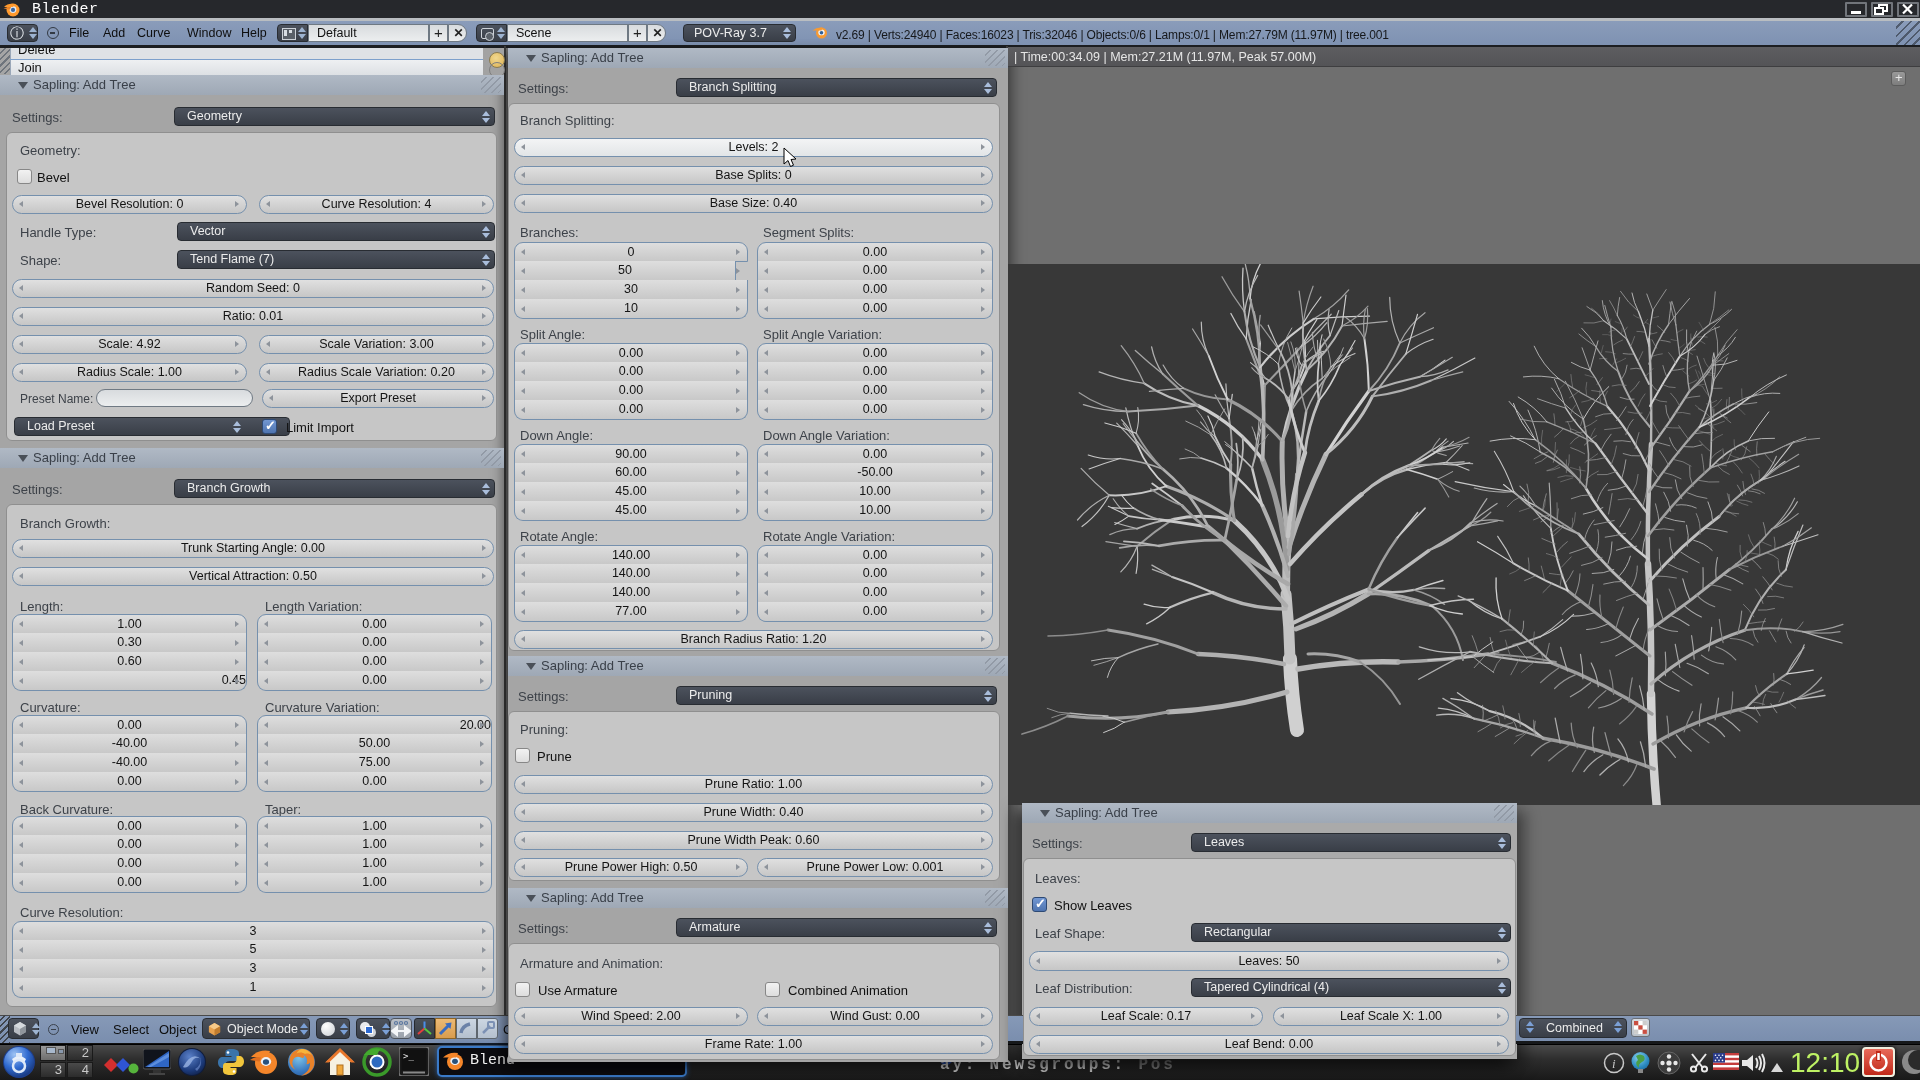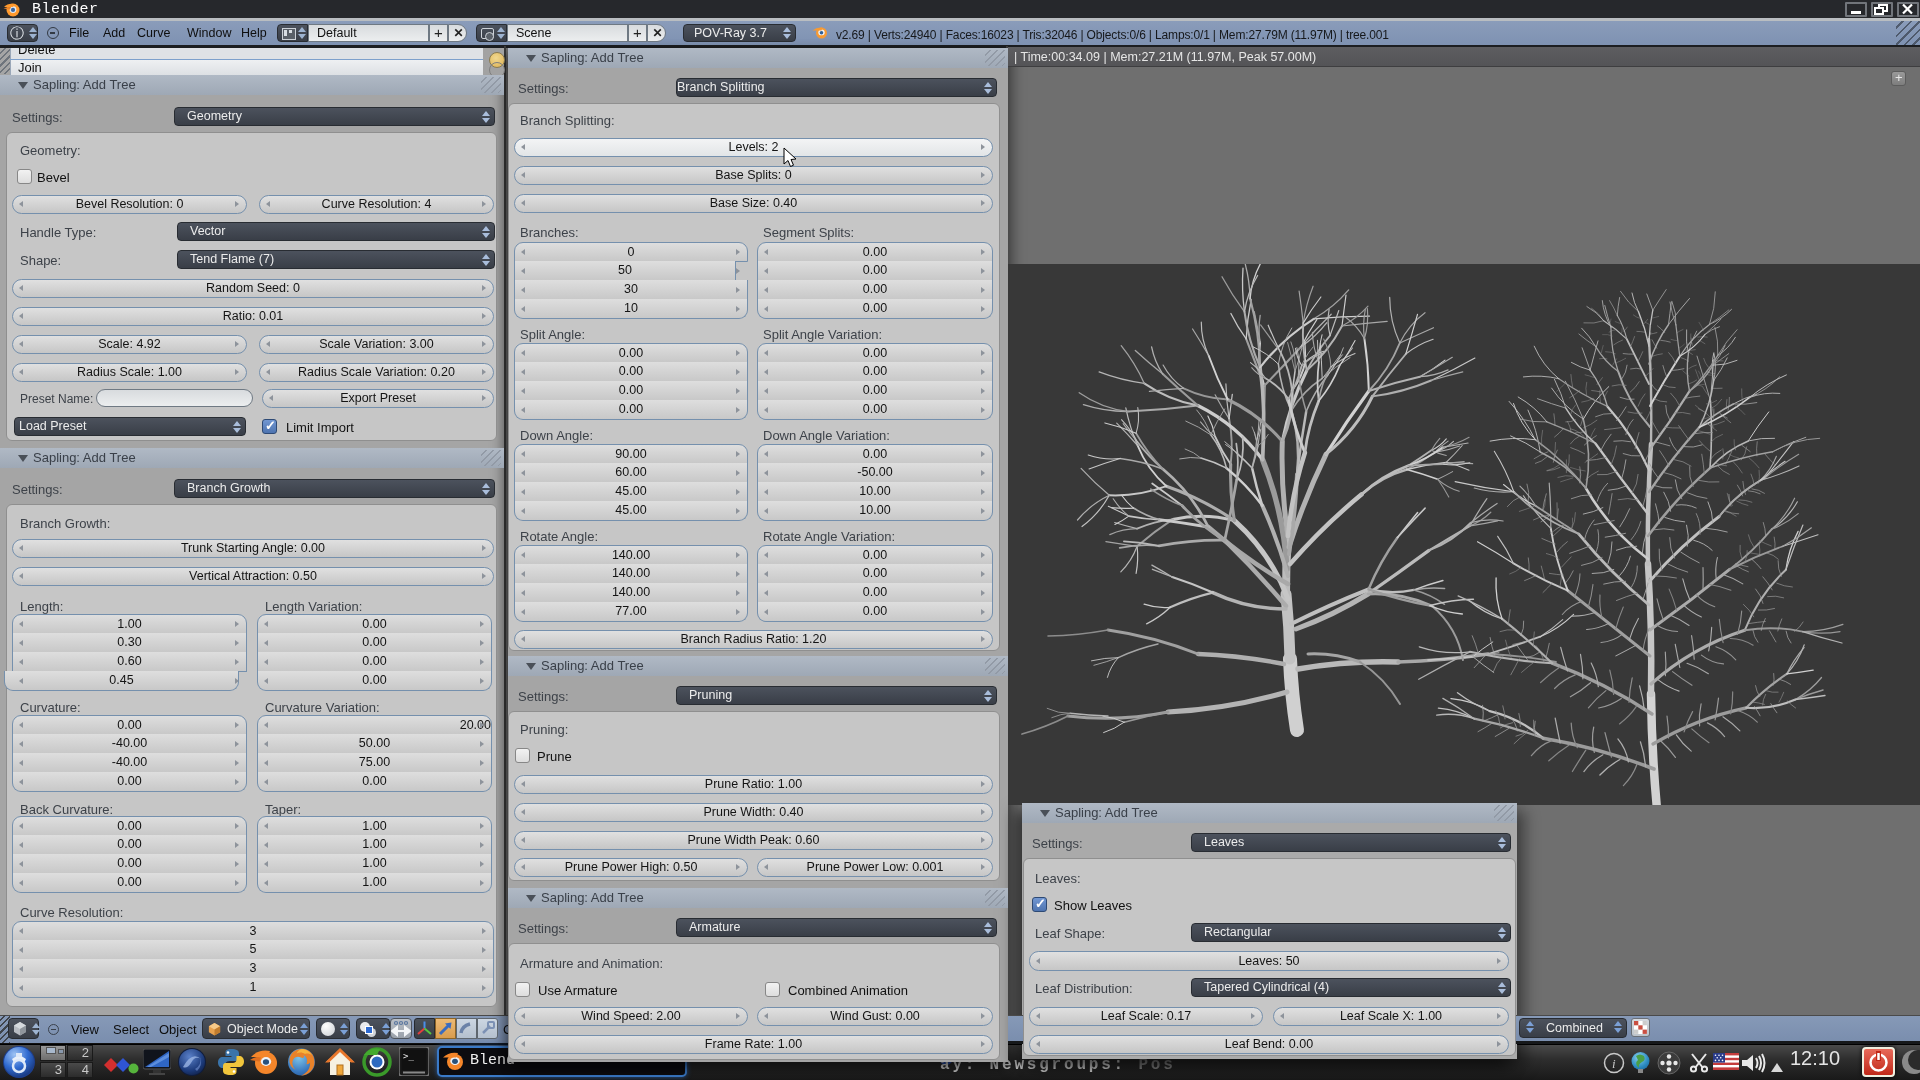--- a/index.html
+++ b/index.html
@@ -173,21 +173,21 @@
     <div class="arrL" style="z-index: 3; left: 19px; top: 369px; width: 0px; height: 0px;"></div>
     <div class="arrR" style="z-index: 3; left: 235px; top: 369px; width: 0px; height: 0px;"></div>
     <div class="pill" style="z-index: 3; left: 259px; top: 363px; width: 235px; height: 19px; line-height: 17px;">Radius Scale Variation: 0.20</div>
     <div class="arrL" style="z-index: 3; left: 266px; top: 369px; width: 0px; height: 0px;"></div>
     <div class="arrR" style="z-index: 3; left: 482px; top: 369px; width: 0px; height: 0px;"></div>
     <div class="lbl" style="z-index: 3; left: 20px; top: 392px; font-size: 12px;">Preset Name:</div>
     <div class="fld" style="z-index: 3; left: 96px; top: 389px; width: 157px; height: 18px;"></div>
     <div class="pill" style="z-index: 3; left: 262px; top: 389px; width: 232px; height: 19px; line-height: 17px;">Export Preset</div>
     <div class="arrL" style="z-index: 3; left: 269px; top: 395px; width: 0px; height: 0px;"></div>
     <div class="arrR" style="z-index: 3; left: 482px; top: 395px; width: 0px; height: 0px;"></div>
-    <div class="drk" style="z-index: 3; left: 14px; top: 417px; width: 232px; height: 19px; line-height: 17px; padding-left: 4px;">Load Preset</div>
+    <div class="drk" style="z-index: 3; left: 14px; top: 417px; width: 276px; height: 19px; line-height: 17px; padding-left: 12px;">Load Preset</div>
     <div style="z-index: 3; left: 233px; top: 420.5px; width: 0px; height: 0px; border-left: 4px solid transparent; border-right: 4px solid transparent; border-bottom: 5px solid rgb(169, 189, 219);"></div>
     <div style="z-index: 3; left: 233px; top: 427.5px; width: 0px; height: 0px; border-left: 4px solid transparent; border-right: 4px solid transparent; border-top: 5px solid rgb(169, 189, 219);"></div>
     <div class="chk on" style="z-index: 3; left: 262px; top: 419px; width: 15px; height: 15px;">
       <span style="position:absolute;left:2px;top:-2px;color:#fff;font-size:13px;font-weight:bold;">✓</span>
     </div>
     <div class="lbl" style="z-index: 3; left: 286px; top: 420px; color: rgb(17, 17, 17);">Limit Import</div>
     <div class="hdrbar" style="z-index: 3; left: 0px; top: 448px; width: 504px; height: 20px;">
       <span style="position:absolute;left:18px;top:3px;width:0;height:0;border-left:5px solid transparent;border-right:5px solid transparent;border-top:7px solid #4a5058;margin-top:4px;"></span>
       <span style="position:absolute;left:33px;top:2px;">Sapling: Add Tree</span>
       <div style="position: absolute; right: 3px; top: 2px; width: 20px; height: 16px; background: repeating-linear-gradient(135deg, transparent 0px, transparent 3.5px, rgb(146, 154, 166) 3.5px, rgb(146, 154, 166) 4.8px);"></div>
@@ -208,21 +208,21 @@
     <div class="lbl" style="z-index: 3; left: 265px; top: 599px;">Length Variation:</div>
     <div class="stkrow" style="z-index: 3; left: 12px; top: 614px; width: 235px; height: 20px; line-height: 18px; border-top: 1px solid rgb(117, 144, 173); border-top-left-radius: 9px; border-top-right-radius: 9px;">1.00</div>
     <div class="arrL" style="z-index: 3; left: 19px; top: 620.5px; width: 0px; height: 0px;"></div>
     <div class="arrR" style="z-index: 3; left: 235px; top: 620.5px; width: 0px; height: 0px;"></div>
     <div class="stkrow" style="z-index: 3; left: 12px; top: 633px; width: 235px; height: 20px; line-height: 18px;">0.30</div>
     <div class="arrL" style="z-index: 3; left: 19px; top: 639.5px; width: 0px; height: 0px;"></div>
     <div class="arrR" style="z-index: 3; left: 235px; top: 639.5px; width: 0px; height: 0px;"></div>
     <div class="stkrow" style="z-index: 3; left: 12px; top: 652px; width: 235px; height: 20px; line-height: 18px;">0.60</div>
     <div class="arrL" style="z-index: 3; left: 19px; top: 658.5px; width: 0px; height: 0px;"></div>
     <div class="arrR" style="z-index: 3; left: 235px; top: 658.5px; width: 0px; height: 0px;"></div>
-    <div class="stkrow" style="z-index: 3; left: 4px; top: 671px; width: 235px; height: 20px; line-height: 18px; border-bottom-left-radius: 9px; border-bottom-right-radius: 9px;">0.45</div>
+    <div class="stkrow" style="z-index: 3; left: 12px; top: 671px; width: 235px; height: 20px; line-height: 18px; border-bottom-left-radius: 9px; border-bottom-right-radius: 9px; text-align: right;">0.45</div>
     <div class="arrL" style="z-index: 3; left: 19px; top: 677.5px; width: 0px; height: 0px;"></div>
     <div class="arrR" style="z-index: 3; left: 235px; top: 677.5px; width: 0px; height: 0px;"></div>
     <div class="stkrow" style="z-index: 3; left: 257px; top: 614px; width: 235px; height: 20px; line-height: 18px; border-top: 1px solid rgb(117, 144, 173); border-top-left-radius: 9px; border-top-right-radius: 9px;">0.00</div>
     <div class="arrL" style="z-index: 3; left: 264px; top: 620.5px; width: 0px; height: 0px;"></div>
     <div class="arrR" style="z-index: 3; left: 480px; top: 620.5px; width: 0px; height: 0px;"></div>
     <div class="stkrow" style="z-index: 3; left: 257px; top: 633px; width: 235px; height: 20px; line-height: 18px;">0.00</div>
     <div class="arrL" style="z-index: 3; left: 264px; top: 639.5px; width: 0px; height: 0px;"></div>
     <div class="arrR" style="z-index: 3; left: 480px; top: 639.5px; width: 0px; height: 0px;"></div>
     <div class="stkrow" style="z-index: 3; left: 257px; top: 652px; width: 235px; height: 20px; line-height: 18px;">0.00</div>
     <div class="arrL" style="z-index: 3; left: 264px; top: 658.5px; width: 0px; height: 0px;"></div>
@@ -371,21 +371,21 @@
         <rect x="9" y="2" width="6" height="6" rx="1" fill="none" stroke="#7c91b4" stroke-width="2"></rect>
       </svg>
     </div>
     <div class="lbl" style="left: 503px; top: 1022px; color: rgb(14, 14, 14); z-index: 1;">G</div>
     <div class="hdrbar" style="z-index: 3; left: 508px; top: 48px; width: 500px; height: 20px;">
       <span style="position:absolute;left:18px;top:3px;width:0;height:0;border-left:5px solid transparent;border-right:5px solid transparent;border-top:7px solid #4a5058;margin-top:4px;"></span>
       <span style="position:absolute;left:33px;top:2px;">Sapling: Add Tree</span>
       <div style="position: absolute; right: 3px; top: 2px; width: 20px; height: 16px; background: repeating-linear-gradient(135deg, transparent 0px, transparent 3.5px, rgb(146, 154, 166) 3.5px, rgb(146, 154, 166) 4.8px);"></div>
     </div>
     <div class="lbl" style="z-index: 3; left: 518px; top: 81px;">Settings:</div>
-    <div class="drk" style="z-index: 3; left: 676px; top: 78px; width: 321px; height: 19px; line-height: 17px; ">Branch Splitting</div>
+    <div class="drk" style="z-index: 3; left: 676px; top: 78px; width: 321px; height: 19px; line-height: 17px; padding-left: 12px;">Branch Splitting</div>
     <div style="z-index: 3; left: 984px; top: 81.5px; width: 0px; height: 0px; border-left: 4px solid transparent; border-right: 4px solid transparent; border-bottom: 5px solid rgb(169, 189, 219);"></div>
     <div style="z-index: 3; left: 984px; top: 88.5px; width: 0px; height: 0px; border-left: 4px solid transparent; border-right: 4px solid transparent; border-top: 5px solid rgb(169, 189, 219);"></div>
     <div class="box" style="z-index: 3; left: 508px; top: 103px; width: 492px; height: 548px;"></div>
     <div class="lbl" style="z-index: 3; left: 520px; top: 113px;">Branch Splitting:</div>
     <div class="pill hot" style="z-index: 3; left: 514px; top: 138px; width: 479px; height: 19px; line-height: 17px;">Levels: 2</div>
     <div class="arrL" style="z-index: 3; left: 521px; top: 144px; width: 0px; height: 0px;"></div>
     <div class="arrR" style="z-index: 3; left: 981px; top: 144px; width: 0px; height: 0px;"></div>
     <div class="pill" style="z-index: 3; left: 514px; top: 166px; width: 479px; height: 19px; line-height: 17px;">Base Splits: 0</div>
     <div class="arrL" style="z-index: 3; left: 521px; top: 172px; width: 0px; height: 0px;"></div>
     <div class="arrR" style="z-index: 3; left: 981px; top: 172px; width: 0px; height: 0px;"></div>
@@ -1609,21 +1609,21 @@
       </svg></div>
     <div style="left: 1741px; top: 1052px; width: 26px; height: 22px; z-index: 1;"><svg width="26" height="22">
         <path d="M1 8 L6 8 L12 3 L12 19 L6 14 L1 14 Z" fill="#e8e8e8"></path>
         <path d="M15 6 Q18 11 15 16" stroke="#e8e8e8" stroke-width="2" fill="none"></path>
         <path d="M18 4 Q22 11 18 18" stroke="#e8e8e8" stroke-width="2" fill="none"></path>
         <path d="M21 2 Q26 11 21 20" stroke="#e8e8e8" stroke-width="2" fill="none"></path>
       </svg></div>
     <div style="left: 1771px; top: 1058px; width: 12px; height: 9px; z-index: 1;"><svg width="12" height="9">
         <path d="M6 0 L12 9 L0 9 Z" fill="#d8d8d8"></path>
       </svg></div>
-    <div style="left: 1790px; top: 1047px; width: 75px; height: 30px; color: #e5e5e5; font-size: 20px; z-index: 1; font-weight: 400;">12:10</div>
+    <div style="left: 1790px; top: 1047px; width: 75px; height: 30px; color: #bef264; font-size: 28px; z-index: 1; font-weight: 400;">12:10</div>
     <div style="left: 1862px; top: 1047px; width: 33px; height: 30px; background: linear-gradient(rgb(232, 106, 90), rgb(192, 40, 24)); border: 2px solid rgb(240, 240, 224); border-radius: 4px; z-index: 1; box-shadow: rgb(0, 0, 0) 0px 0px 4px;">
       <svg width="29" height="26" viewBox="0 0 29 26" style="position:absolute;left:0;top:0;">
         <circle cx="14.5" cy="13.5" r="8" fill="none" stroke="#fff" stroke-width="2.5"></circle>
         <line x1="14.5" y1="2" x2="14.5" y2="12" stroke="#c02818" stroke-width="5"></line>
         <line x1="14.5" y1="4" x2="14.5" y2="11" stroke="#fff" stroke-width="2.5"></line>
       </svg>
     </div>
     <div style="left: 1899px; top: 1048px; width: 21px; height: 28px; z-index: 1;"><svg width="21" height="28">
         <circle cx="15" cy="14" r="12" fill="#8a8a8a"></circle>
         <circle cx="19" cy="12" r="10" fill="#2b2b2b"></circle>

